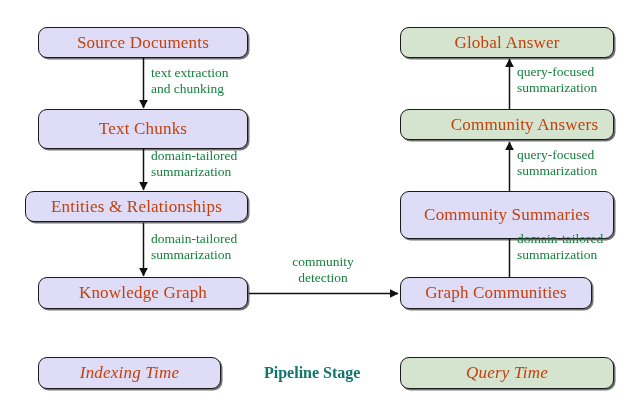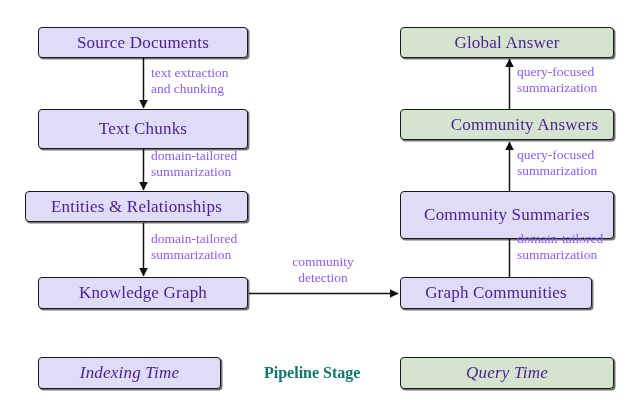--- a/index.html
+++ b/index.html
@@ -12,38 +12,38 @@
     width: 630px;
     height: 404px;
     background: #ffffff;
     font-family: "Liberation Serif", serif;
     overflow: hidden;
   }
   .node {
     position: absolute;
     box-sizing: border-box;
     border: 1.6px solid #1a1a1a;
-    border-radius: 4px;
+    border-radius: 9px;
     display: flex;
     align-items: center;
     justify-content: center;
     font-size: 17px;
-    color: #4c1d95;
+    color: #c2410c;
     letter-spacing: 0.2px;
     box-shadow: 1.5px 1.5px 0 rgba(0,0,0,0.55);
   }
   .node.indexing { background: #dedcf7; }
   .node.query    { background: #d5e4cf; }
   .node.legend   { font-style: italic; font-size: 17px; }
 
   .edge-label {
     position: absolute;
     font-size: 13.5px;
     line-height: 16px;
-    color: #8b5cf6;
+    color: #15803d;
     white-space: nowrap;
     text-align: left;
   }
   .edge-label.center { text-align: center; }
 
   .legend-title {
     position: absolute;
     font-weight: bold;
     font-size: 16px;
     color: #0f766e;

